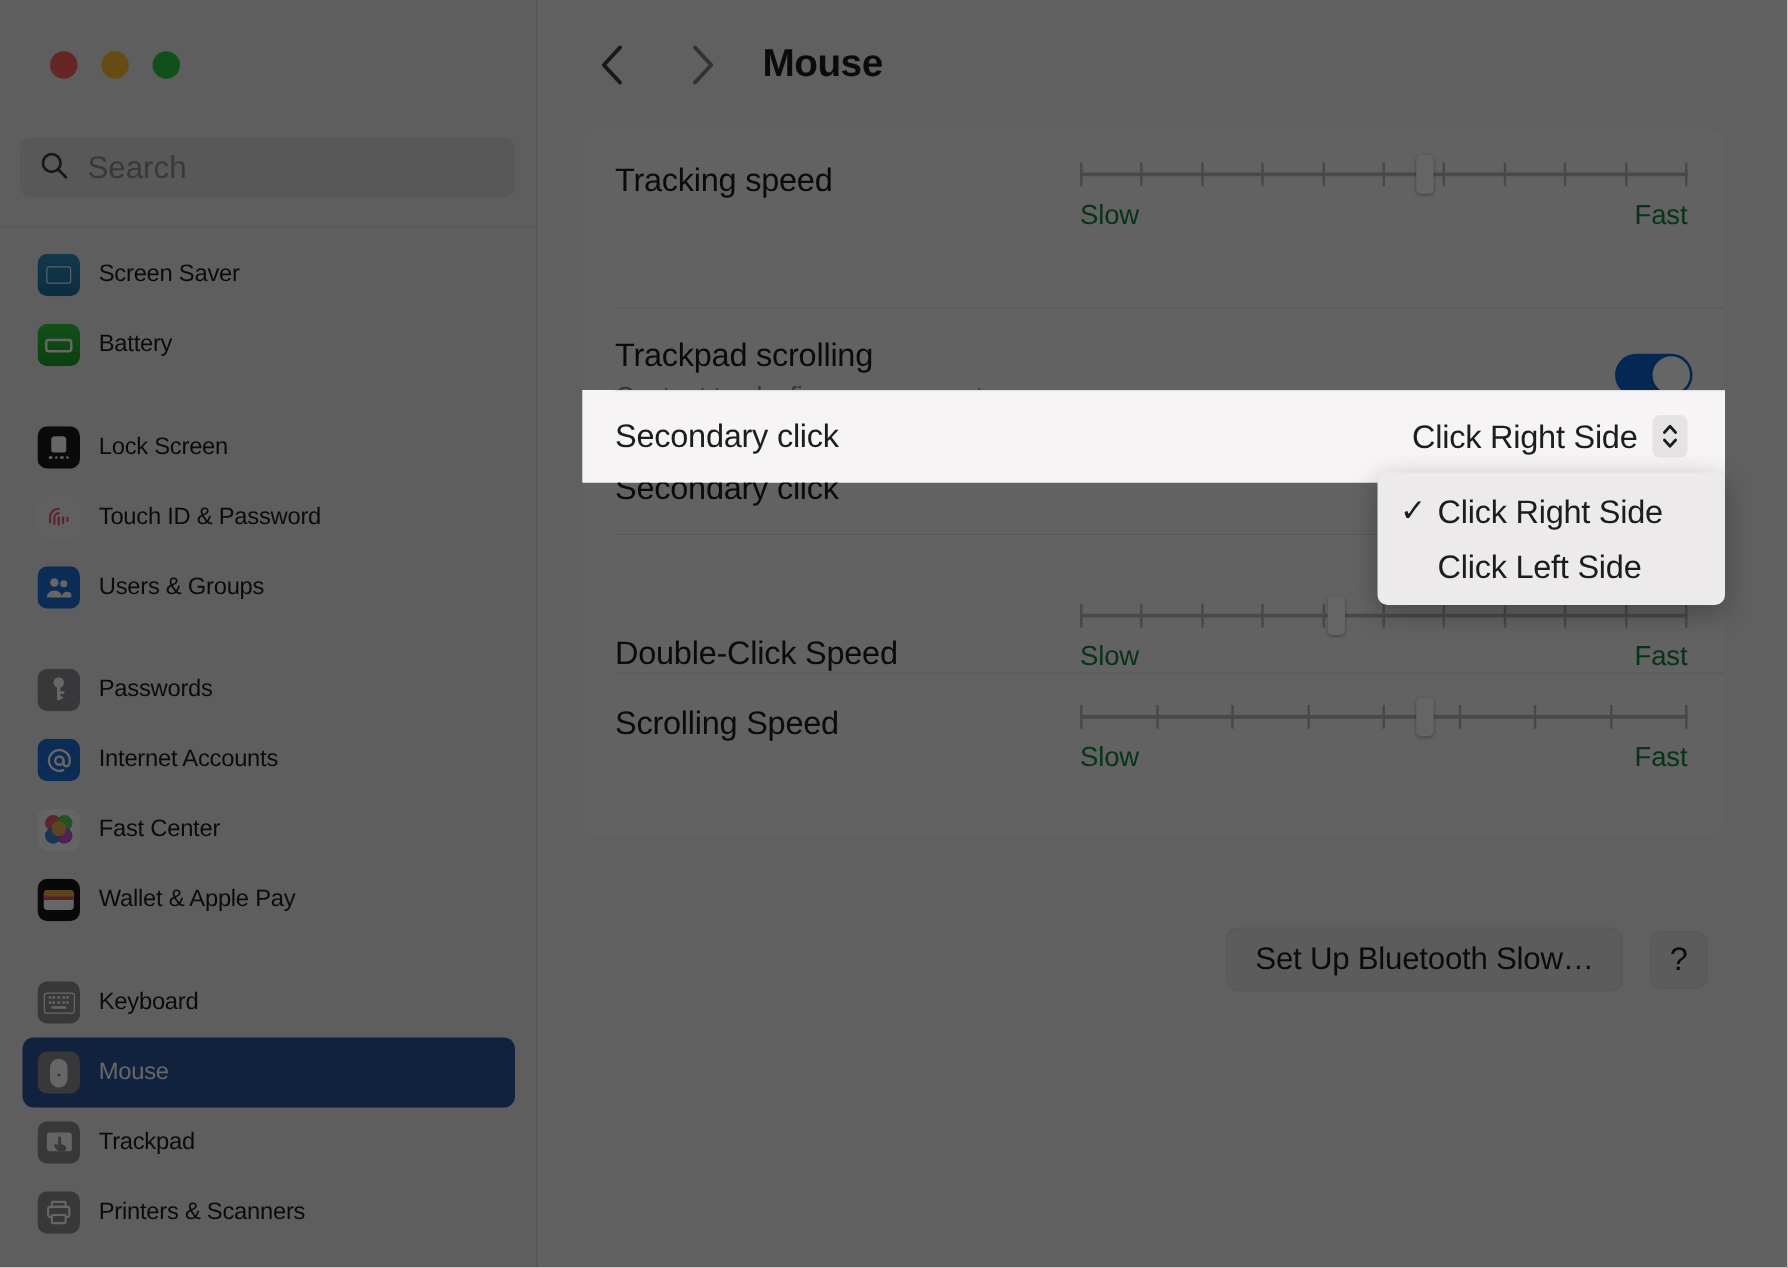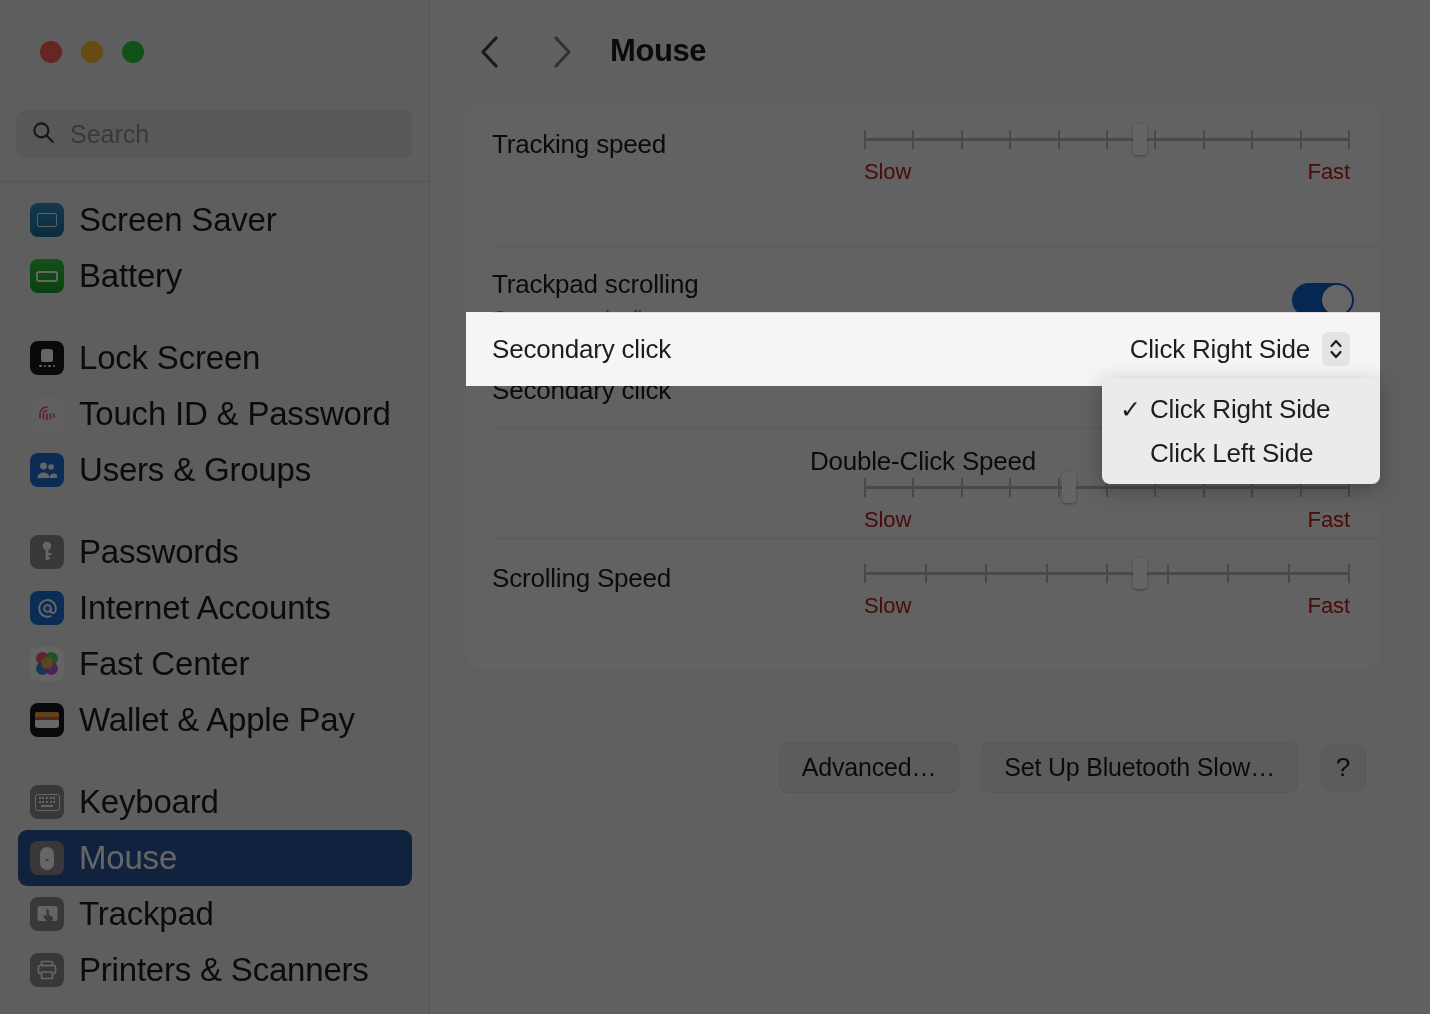--- a/index.html
+++ b/index.html
@@ -65,21 +65,21 @@
   .sb-item {
     display:flex; align-items:center;
     height:56px;
     padding:0 12px;
     border-radius:9px;
     gap:15px;
   }
   .sb-item.selected { background:#2a5699; }
   .sb-item.selected .sb-label { color:#ffffff; }
   .sb-label {
-    font-size:33px; color:#1d1d1f; letter-spacing:-0.2px;
+    font-size:19px; color:#1d1d1f; letter-spacing:-0.2px;
     white-space:nowrap;
   }
   .sb-ico {
     width:34px; height:34px; border-radius:8px;
     flex:0 0 34px;
     display:flex; align-items:center; justify-content:center;
     position:relative; overflow:hidden;
   }
 
   
@@ -139,21 +139,21 @@
   }
   .slider .thumb {
     position:absolute; top:-5px; width:14px; height:31px;
     background:#fcfcfc; border-radius:4px;
     box-shadow:0 1px 3px rgba(0,0,0,.35);
   }
   .slider-caps {
     display:flex; justify-content:space-between;
     width:486px; margin-top:10px;
   }
-  .cap { font-size:22px; color:#b91c1c; letter-spacing:-0.1px; }
+  .cap { font-size:22px; color:#15803d; letter-spacing:-0.1px; }
 
   
   .toggle {
     width:62px; height:34px; border-radius:17px;
     background:#0a62d0; position:relative;
   }
   .toggle .knob {
     position:absolute; top:2px; right:2px;
     width:30px; height:30px; border-radius:50%;
     background:#ffffff;
@@ -519,21 +519,21 @@
                 <polyline points="3.5,8 8,3 12.5,8"></polyline>
                 <polyline points="3.5,14 8,19 12.5,14"></polyline>
               </svg>
             </span>
           </div>
         </div>
       </div>
 
       <div class="row-sep"></div>
 
-      <div class="row" style="height:110px; display:flex; align-items:center; padding-top:18px;flex-direction:column;">
+      <div class="row" style="height:110px; display:flex; align-items:flex-end; padding-top:18px;">
         <div class="row-title">Double-Click Speed</div>
         <div style="margin-left:auto; padding-right:4px;">
           <div class="slider">
               <div class="track"></div>
               <div class="tick" style="left:0px"></div>
               <div class="tick" style="left:48px"></div>
               <div class="tick" style="left:97px"></div>
               <div class="tick" style="left:145px"></div>
               <div class="tick" style="left:194px"></div>
               <div class="tick" style="left:242px"></div>
@@ -572,21 +572,20 @@
           <div class="slider-caps">
             <span class="cap">Slow</span>
             <span class="cap">Fast</span>
           </div>
         </div>
       </div>
 
     </div>
 
     <div id="bottom-bar">
-      <button class="btn">Advanced…</button>
       <button class="btn">Set Up Bluetooth Slow…</button>
       <div class="btn-help">?</div>
     </div>
 
   </div>
 </div>
 
 <div id="dim"></div>
 
 <div id="highlight-row">

